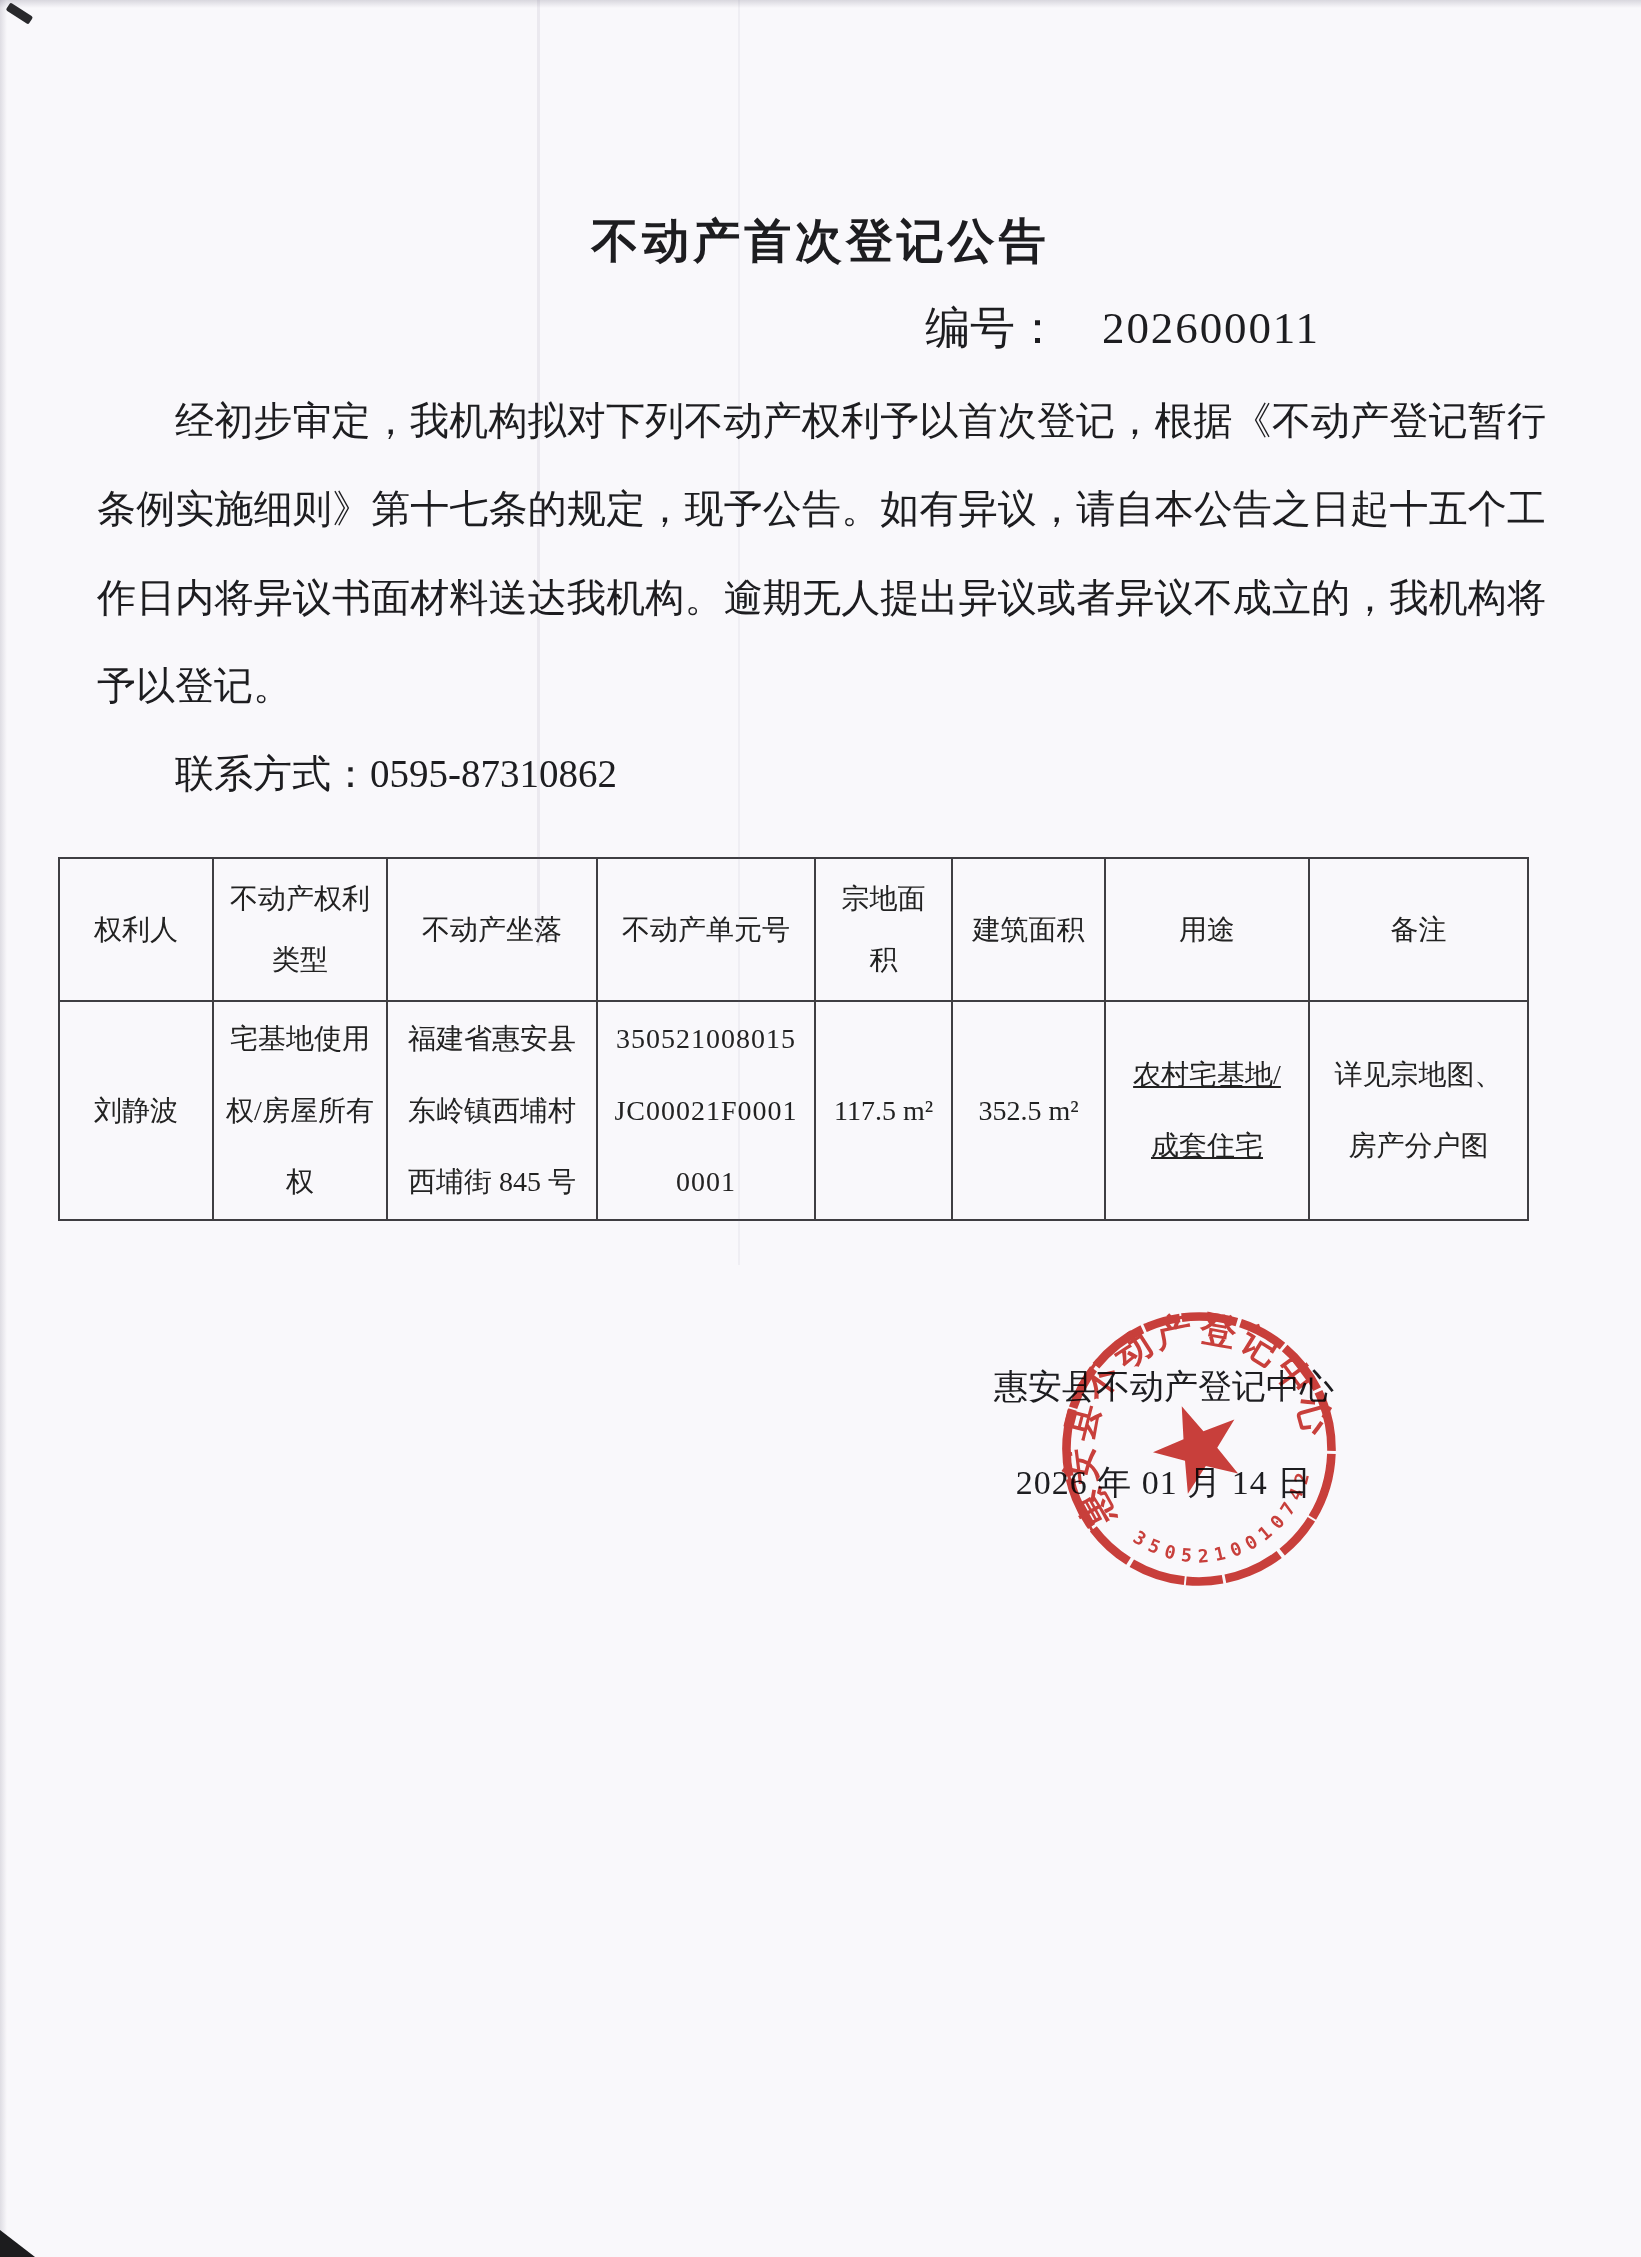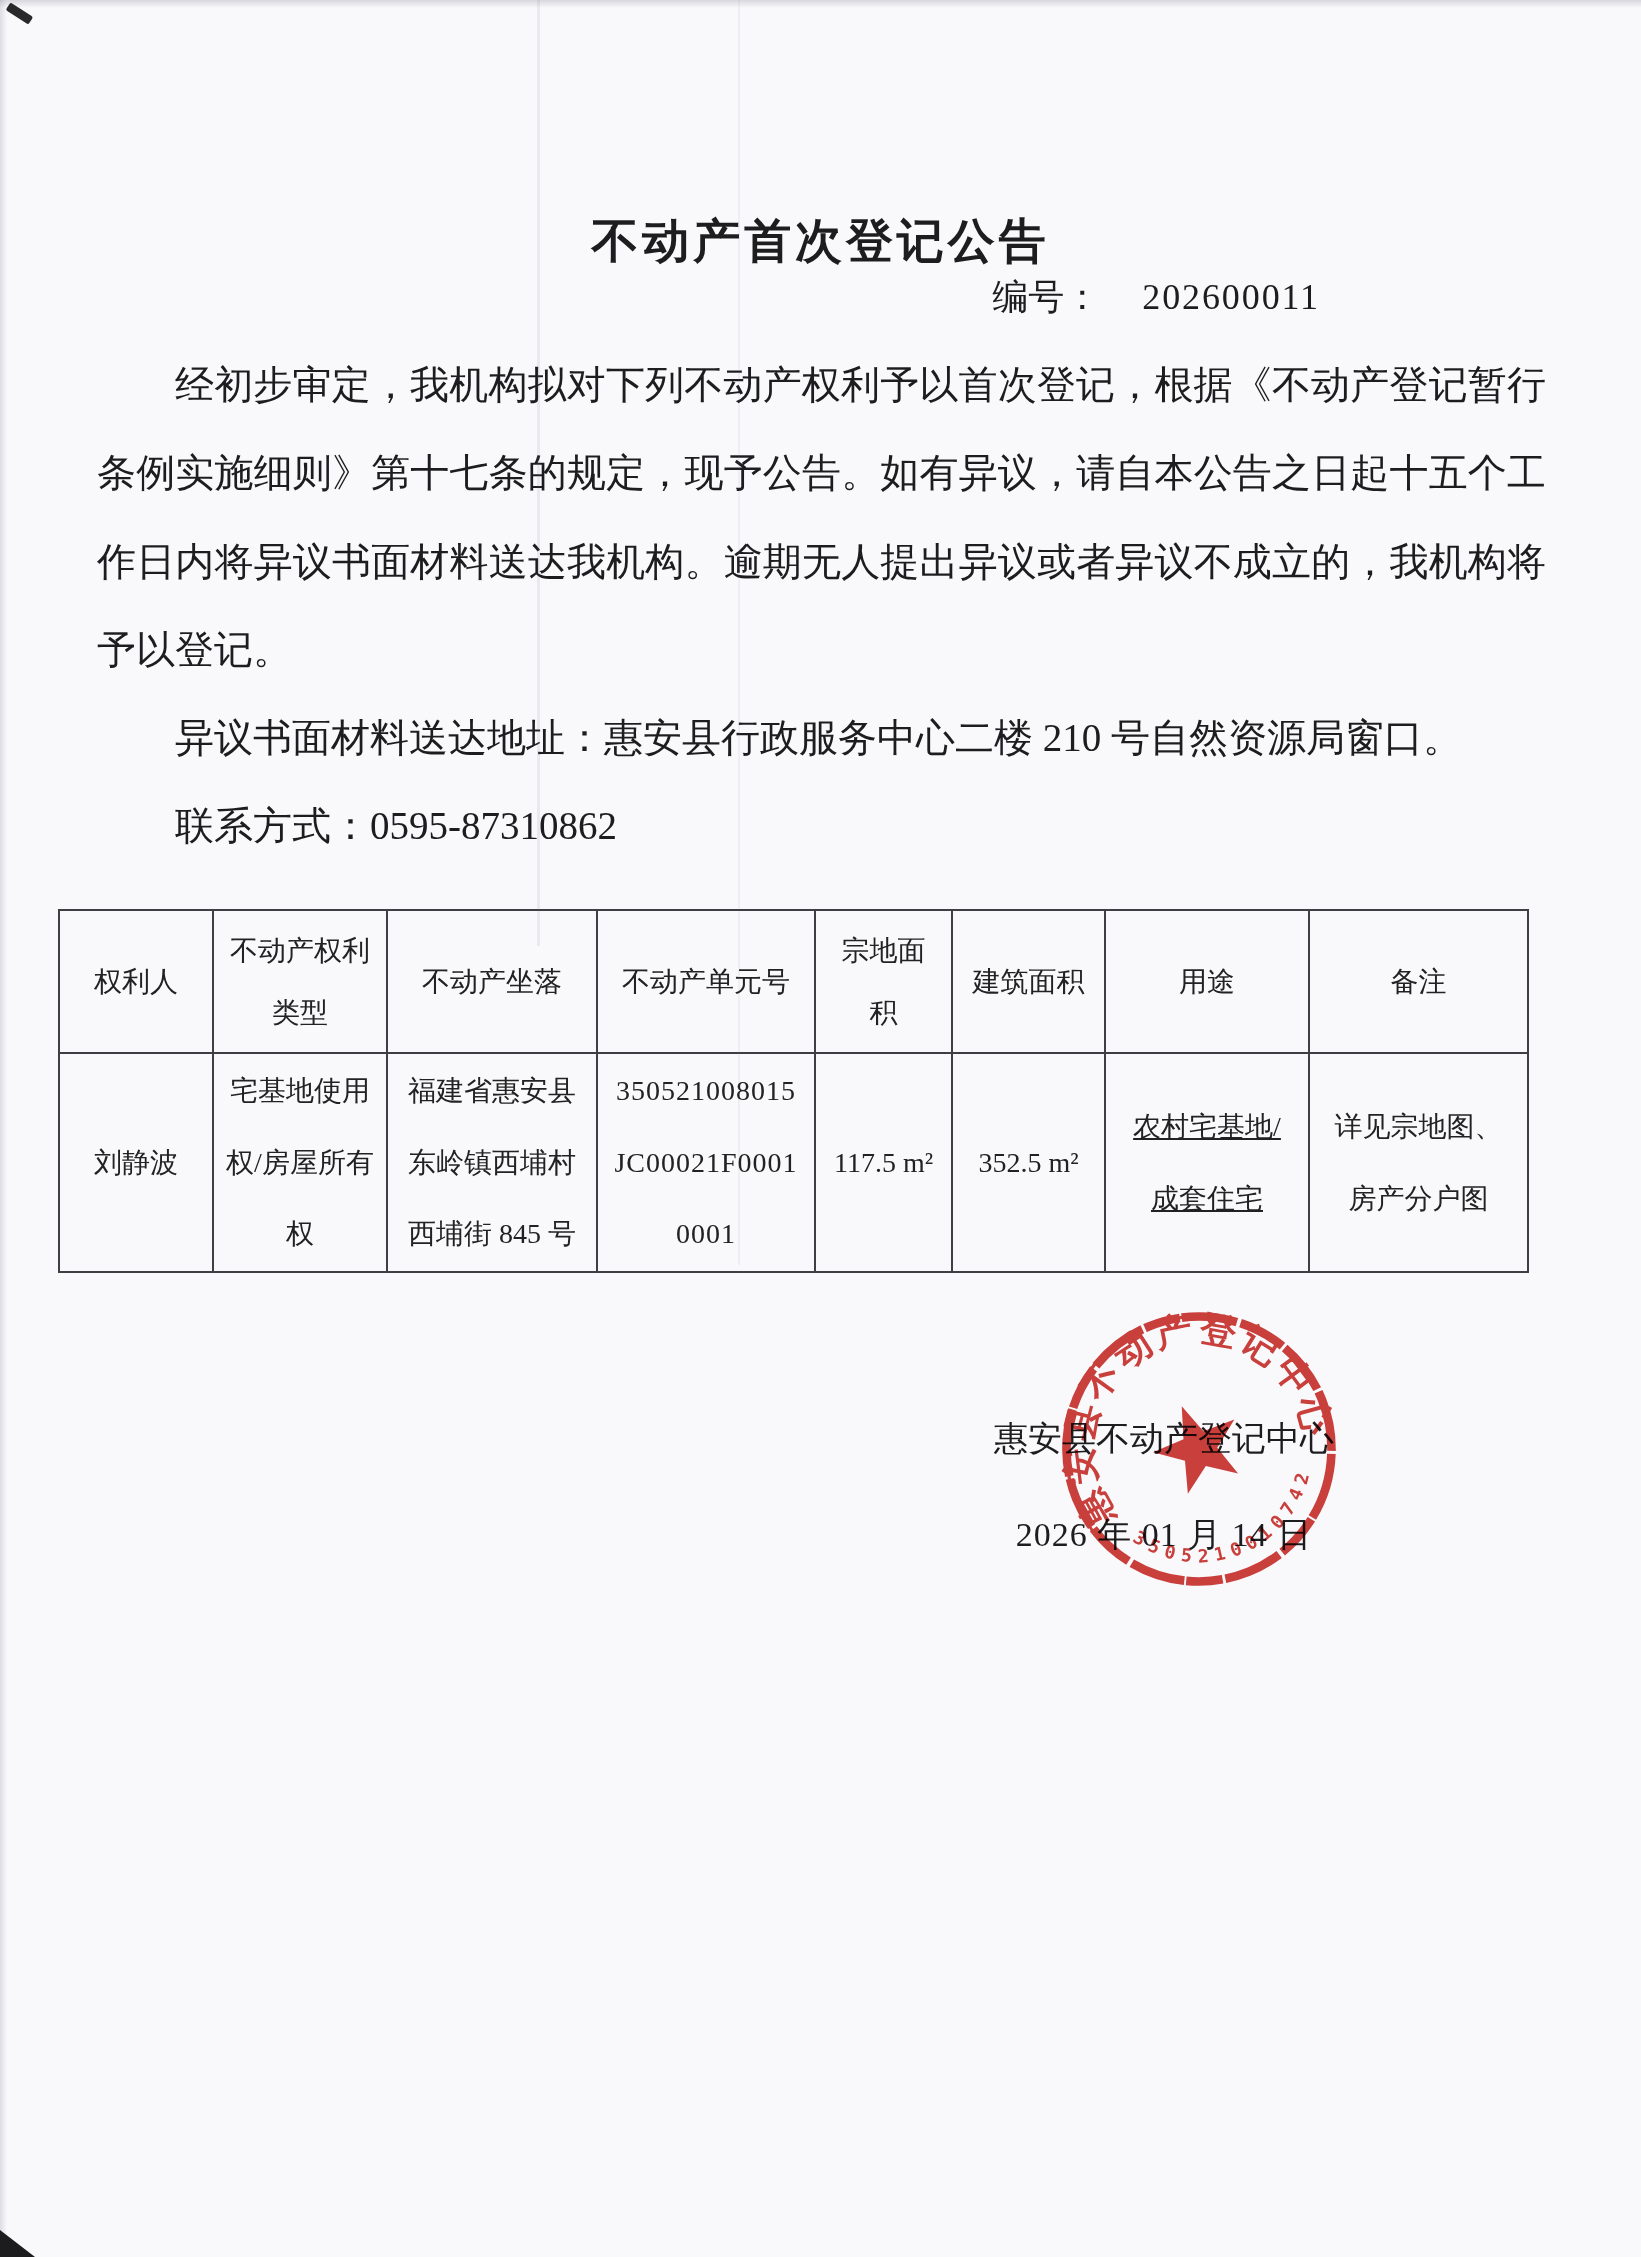--- a/index.html
+++ b/index.html
@@ -28,23 +28,24 @@
     border-left:35px solid #1c1c1e; border-top:27px solid transparent; }
 
   .doc-title {
     margin:210px 0 0 0;
     text-align:center;
     font-size:47px;
     font-weight:bold;
     letter-spacing:3.9px;
   }
   .doc-number-line {
+    margin-top:25px;
     text-align:right;
     padding-right:321px;
-    font-size:36px;
+    font-size:45px;
   }
   .doc-number-value { margin-left:42px; letter-spacing:1.9px; }
 
   .content {
     margin:19.3px 95px 0 97px;
     font-size:39px;
     line-height:2.26;
     text-align:justify;
   }
   .content p { margin:0; text-indent:2em; }
@@ -116,21 +117,20 @@
   <div class="artifact-bl"></div>
 
   <h1 class="doc-title">不动产首次登记公告</h1>
 
   <div class="doc-number-line">
     <span>编号：</span><span class="doc-number-value">202600011</span>
   </div>
 
   <div class="content">
     <p>经初步审定，我机构拟对下列不动产权利予以首次登记，根据《不动产登记暂行条例实施细则》第十七条的规定，现予公告。如有异议，请自本公告之日起十五个工作日内将异议书面材料送达我机构。逾期无人提出异议或者异议不成立的，我机构将予以登记。</p>
-    <p>异议书面材料送达地址：惠安县行政服务中心二楼 210 号自然资源局窗口。</p>
     <p>联系方式：0595-87310862</p>
   </div>
 
   <table class="reg-table">
     <colgroup>
       <col style="width:154px">
         <col style="width:174px">
         <col style="width:210px">
         <col style="width:218px">
       <col style="width:137px">

